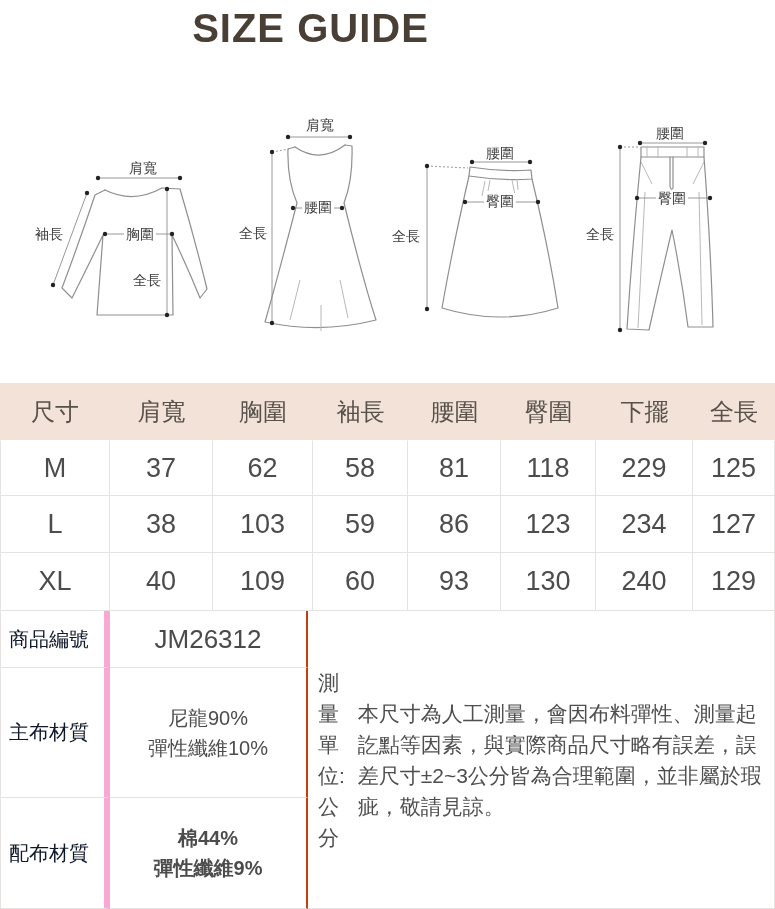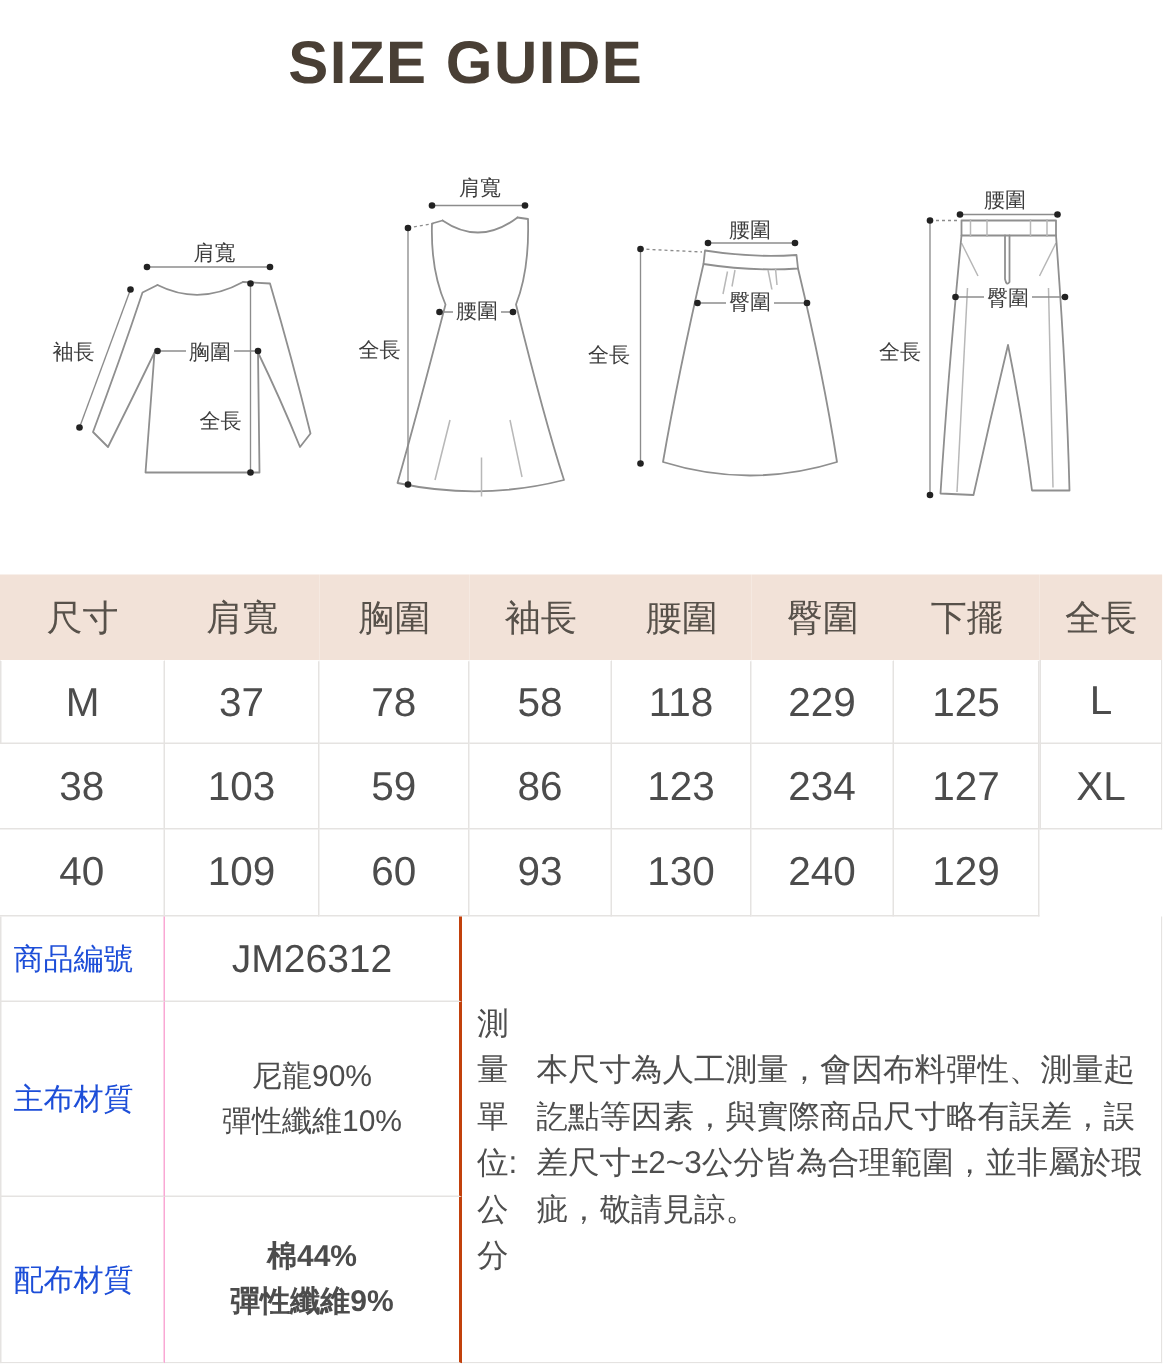--- a/index.html
+++ b/index.html
@@ -2,21 +2,21 @@
 <html><head>
 <meta charset="utf-8">
 <style>
   * { margin:0; padding:0; box-sizing:border-box; }
   html,body { background:#ffffff; }
   .page {
     position:relative; width:775px; height:909px; background:#ffffff;
     font-family:"Liberation Sans","DejaVu Sans",sans-serif; overflow:hidden;
   }
   .title {
-    position:absolute; top:20px; left:0; width:621px; text-align:center;
+    position:absolute; top:6px; left:0; width:621px; text-align:center;
     font-size:40px; font-weight:bold; color:#493f35; letter-spacing:1px;
   }
   
   .diagrams { position:absolute; top:100px; left:0; width:775px; height:250px; }
   .diagram { position:absolute; top:0; }
   .diagram svg { display:block; }
   .dlabel {
     position:absolute; transform:translate(-50%,-50%);
     font-size:14px; color:#3d3d3d; white-space:nowrap; line-height:16px;
   }
@@ -46,22 +46,22 @@
   .st-c.toprow { border-top:1px solid #ffffff; }
   
   .info-table {
     position:absolute; top:611px; left:0; width:775px; height:298px;
     display:grid;
     grid-template-columns:110px 198px 467px;
     grid-template-rows:57px 130px 111px;
   }
   .it-label {
     display:flex; align-items:center; padding-left:8px;
-    font-size:20px; color:#1d4ed8;
-    border-left:1px solid #e5e3e1; border-right:1px solid #f9a8d4; border-bottom:1px solid #e5e3e1;
+    font-size:20px; color:#0f172a;
+    border-left:1px solid #e5e3e1; border-right:6px solid #f9a8d4; border-bottom:1px solid #e5e3e1;
   }
   .it-value {
     display:flex; flex-direction:column; align-items:center; justify-content:center;
     font-size:20px; line-height:30px; color:#4c4c4c;
     border-right:2px solid #c2410c; border-bottom:1px solid #e5e3e1;
   }
   .it-value.code { font-size:26px; color:#4a4a4a; }
   .it-note {
     grid-column:3; grid-row:1 / span 3;
     display:flex; flex-direction:row; justify-content:center;
@@ -176,22 +176,23 @@
     <div class="st-h">肩寬</div>
     <div class="st-h">胸圍</div>
     <div class="st-h">袖長</div>
     <div class="st-h">腰圍</div>
     <div class="st-h">臀圍</div>
     <div class="st-h">下擺</div>
     <div class="st-h">全長</div>
 
     <div class="st-c first toprow">M</div>
     <div class="st-c toprow">37</div>
-    <div class="st-c toprow">78</div>
+    <div class="st-c toprow">62</div>
     <div class="st-c toprow">58</div>
+    <div class="st-c toprow">81</div>
     <div class="st-c toprow">118</div>
     <div class="st-c toprow">229</div>
     <div class="st-c toprow">125</div>
 
     <div class="st-c first">L</div>
     <div class="st-c">38</div>
     <div class="st-c">103</div>
     <div class="st-c">59</div>
     <div class="st-c">86</div>
     <div class="st-c">123</div>

